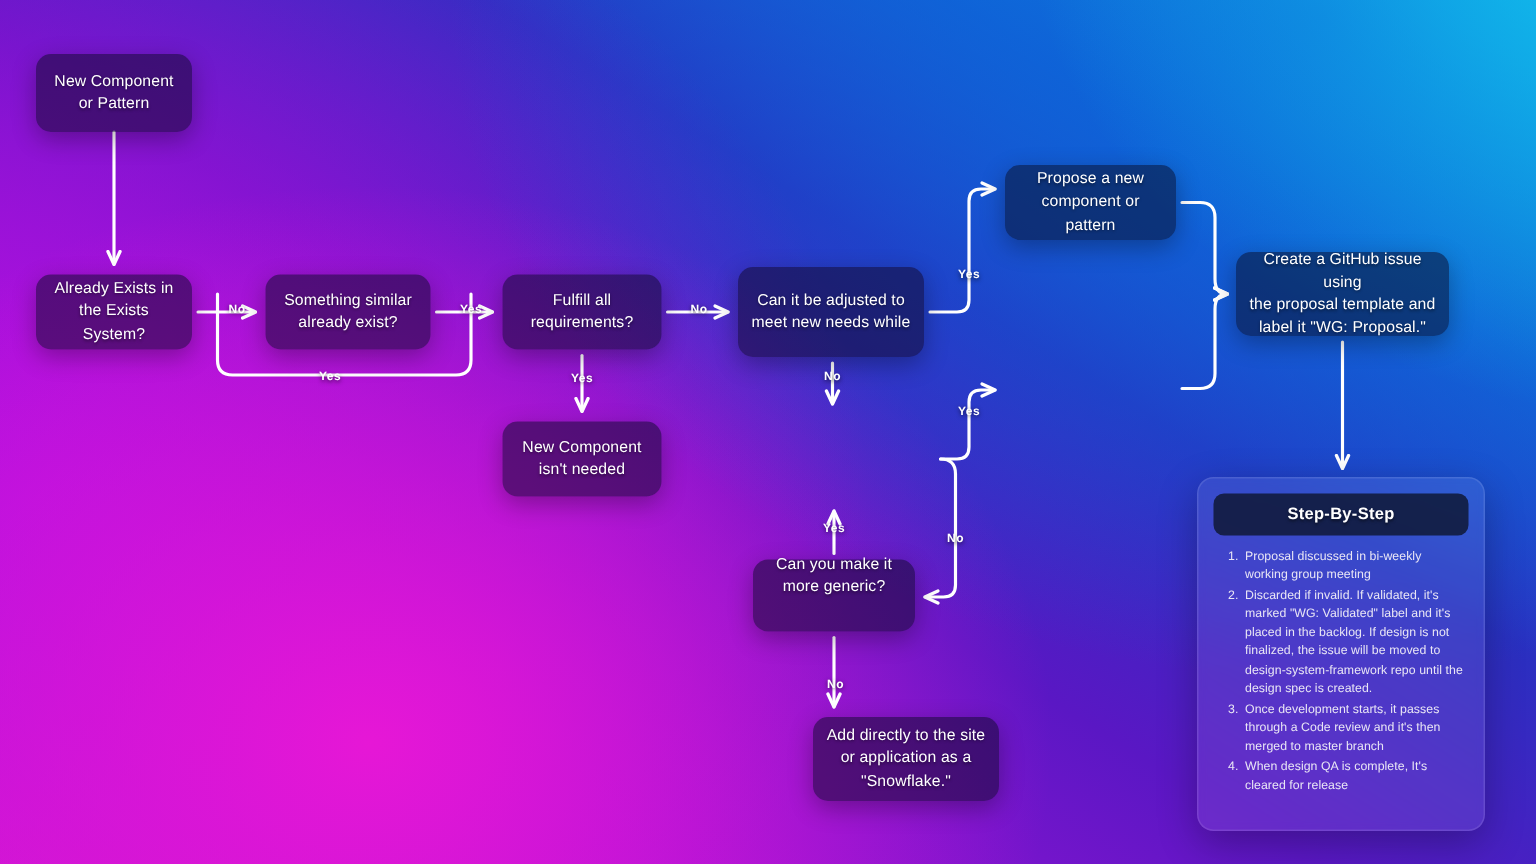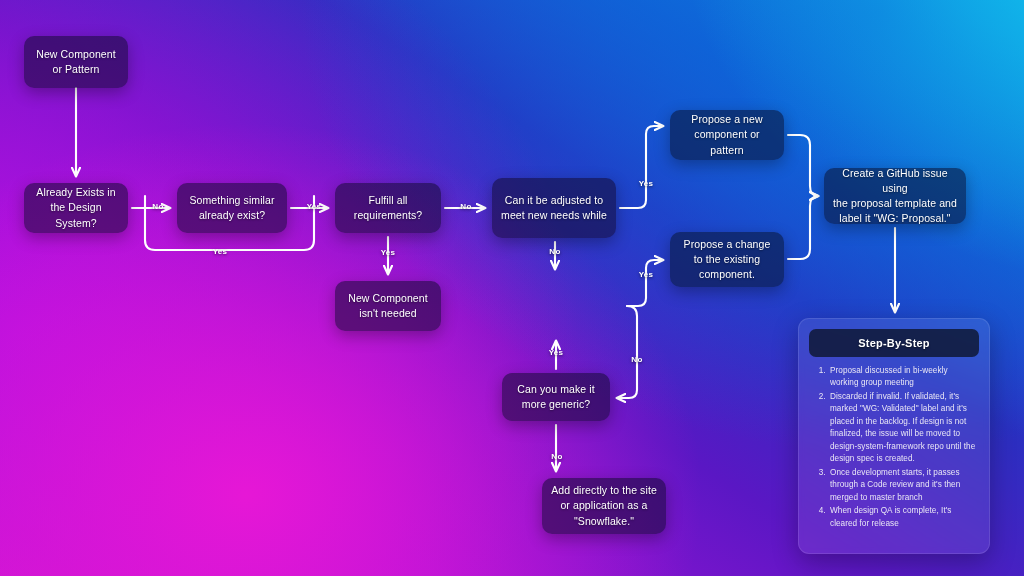--- a/index.html
+++ b/index.html
@@ -114,21 +114,21 @@
 
   <div class="node" style="left: 24px; top: 36px; width: 104px; height: 52px;">
       <div>
         <span>New Component</span>
         <span>or Pattern</span>
       </div>
     </div>
   <div class="node" style="left: 24px; top: 183px; width: 104px; height: 50px;">
       <div>
         <span>Already Exists in</span>
-        <span>the Design System?</span>
+        <span>the Exists System?</span>
       </div>
     </div>
   <div class="node" style="left: 335px; top: 183px; width: 106px; height: 50px;">
       <div>
         <span>Fulfill all</span>
         <span>requirements?</span>
       </div>
     </div>
   <div class="node" style="left: 177px; top: 183px; width: 110px; height: 50px;">
       <div>
@@ -141,44 +141,37 @@
         <span>New Component</span>
         <span>isn't needed</span>
       </div>
     </div>
   <div class="node" style="left: 492px; top: 178px; width: 124px; height: 60px;">
       <div>
         <span>Can it be adjusted to</span>
         <span>meet new needs while</span>
       </div>
     </div>
-  <div class="node" style="left: 502px; top: 373px; width: 108px; height: 48px;">
+  <div class="node" style="left: 502px; top: 373px; width: 108px; height: 48px; align-items: flex-end;">
       <div>
         <span>Can you make it</span>
         <span>more generic?</span>
       </div>
     </div>
   <div class="node" style="left: 494px; top: 478px; width: 124px; height: 56px; margin-left: 48px;">
       <div>
         <span>Add directly to the site</span>
         <span>or application as a</span>
         <span>"Snowflake."</span>
       </div>
     </div>
   <div class="node blue" style="left: 670px; top: 110px; width: 114px; height: 50px;">
       <div>
         <span>Propose a new</span>
         <span>component or pattern</span>
-      </div>
-    </div>
-  <div class="node blue" style="left: 670px; top: 232px; width: 114px; height: 55px;">
-      <div>
-        <span>Propose a change</span>
-        <span>to the existing</span>
-        <span>component.</span>
       </div>
     </div>
   <div class="node blue" style="left: 824px; top: 168px; width: 142px; height: 56px;">
       <div>
         <span>Create a GitHub issue using</span>
         <span>the proposal template and</span>
         <span>label it "WG: Proposal."</span>
       </div>
     </div>
 

